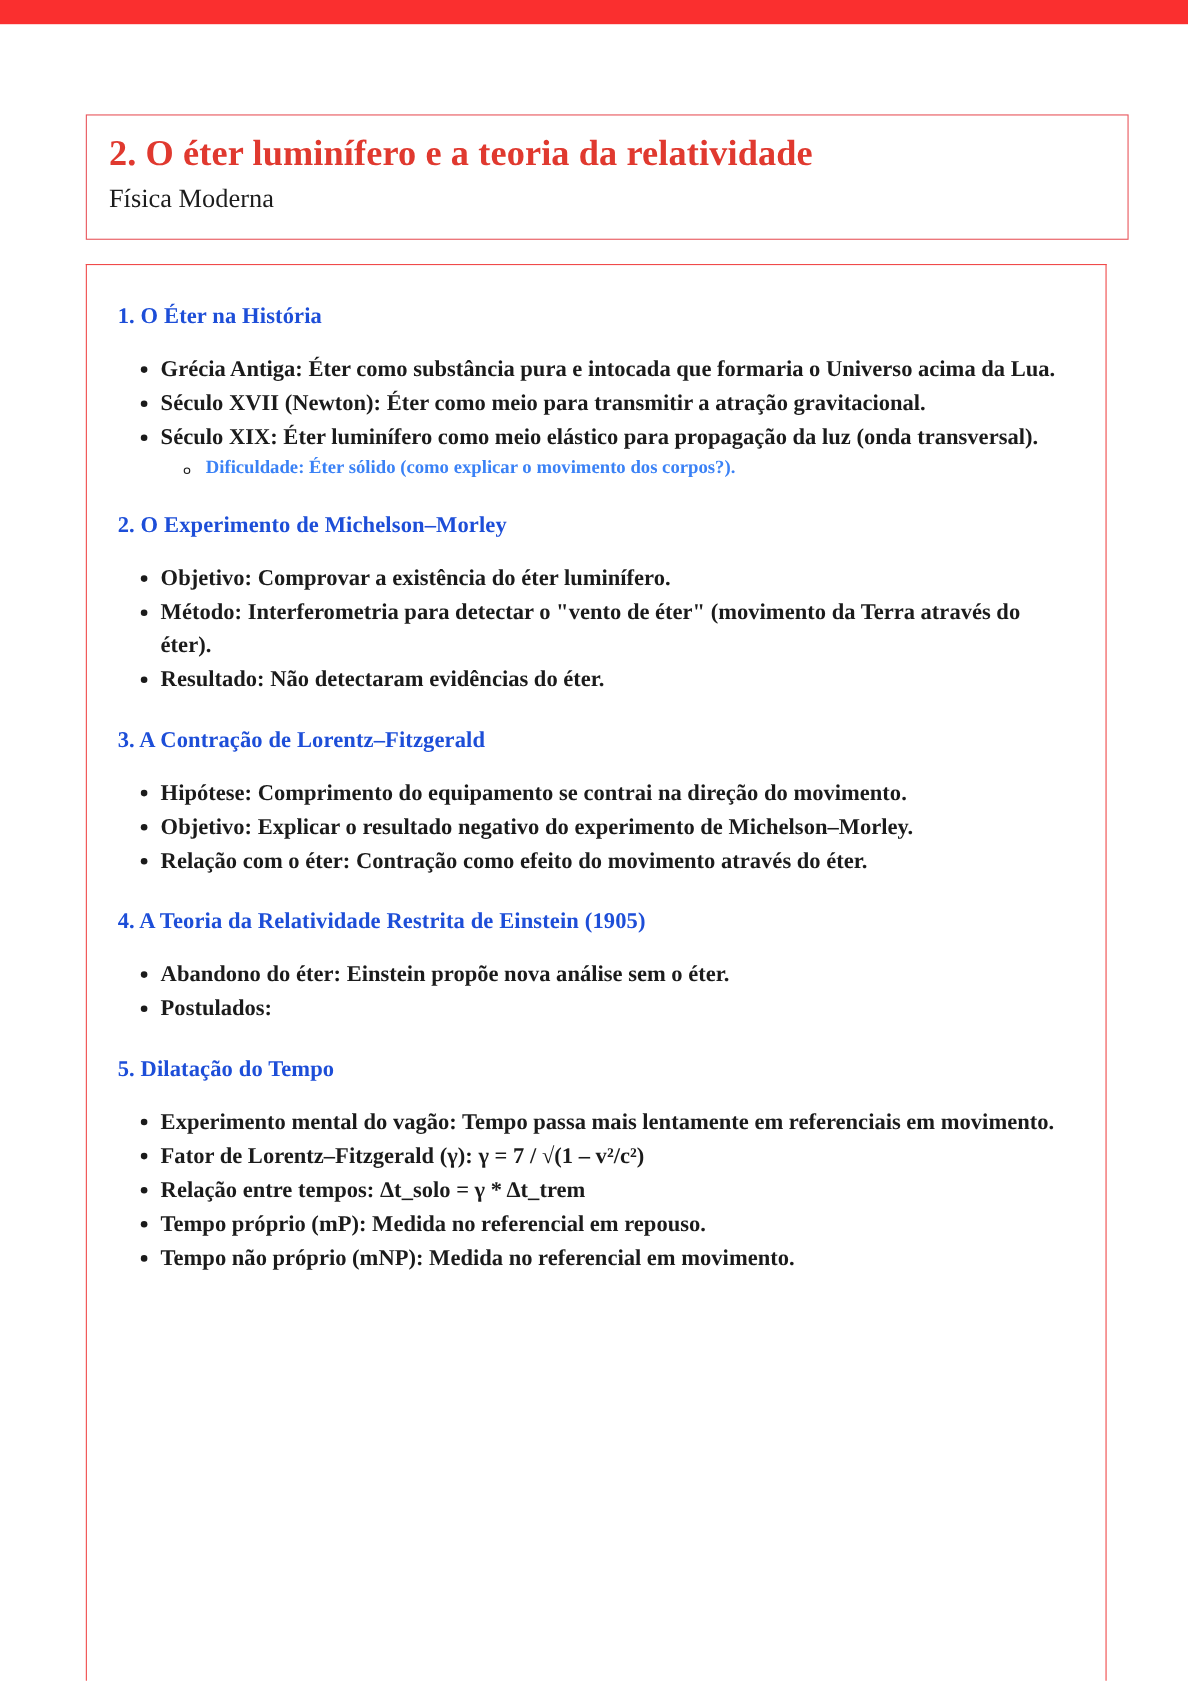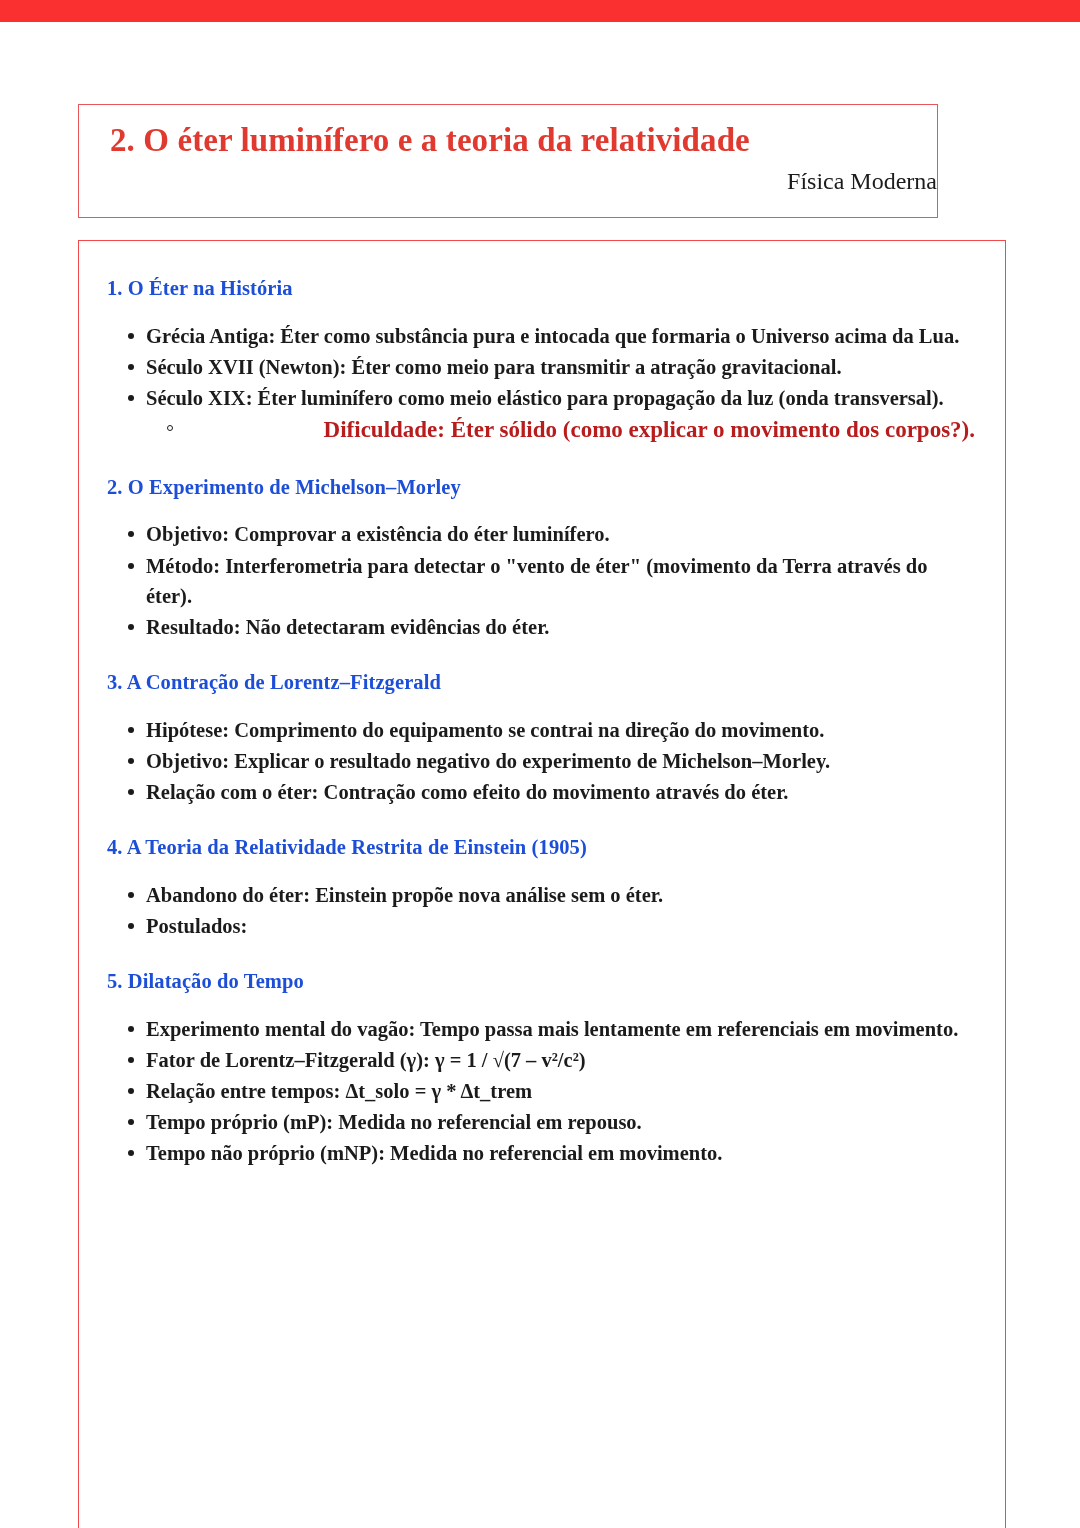--- a/index.html
+++ b/index.html
@@ -24,42 +24,41 @@
     width: 1080px;
     height: 22px;
     background: #fa2f2f;
   }
 
   
   .header-box {
     position: absolute;
     left: 78px;
     top: 104px;
-    width: 860px;
+    width: 948px;
     height: 114px;
     box-sizing: border-box;
     border: 1.5px solid #e8555b;
     background: #ffffff;
-    padding: 16px 0 0 31px;
+    padding: 16px 0 0 20px;
   }
   .doc-title {
     font-size: 33px;
     line-height: 1.18;
     font-weight: 700;
     color: #e0392f;
     margin: 0;
     letter-spacing: 0.1px;
   }
   .doc-subtitle {
     font-size: 24px;
     line-height: 1.25;
     color: #1c1c1c;
     margin: 6px 0 0 0;
     font-weight: 400;
-    text-align: right;
   }
 
   
   .content-box {
     position: absolute;
     left: 78px;
     top: 240px;
     width: 928px;
     height: 1300px;           
     box-sizing: border-box;
@@ -107,24 +106,23 @@
   }
 
   ul.sub-bullets {
     list-style: none;
     margin: 0;
     padding: 0;
   }
   ul.sub-bullets > li {
     position: relative;
     padding-left: 41px;
-    font-size: 23px;
+    font-size: 17px;
     line-height: 1.47;
-    color: #b91c1c;
-    text-align: right;
+    color: #3b82f6;
   }
   ul.sub-bullets > li::before {
     content: "";
     position: absolute;
     left: 21px;
     top: 12px;
     width: 6px;
     height: 6px;
     border-radius: 50%;
     border: 1.3px solid #1b1b1b;
@@ -208,21 +206,21 @@
     </ul>
   </div>
 
   <div class="section">
     <h2 class="section-heading">5. Dilatação do Tempo</h2>
     <ul class="bullets">
       <li>
         <span>Experimento mental do vagão: Tempo passa mais lentamente em referenciais em movimento.</span>
       </li>
       <li>
-        <span class="formula">Fator de Lorentz–Fitzgerald (γ): γ = 1 / √(7 – v²/c²)</span>
+        <span class="formula">Fator de Lorentz–Fitzgerald (γ): γ = 7 / √(1 – v²/c²)</span>
       </li>
       <li>
         <span class="formula">Relação entre tempos: Δt_solo = γ * Δt_trem</span>
       </li>
       <li>
         <span>Tempo próprio (mP): Medida no referencial em repouso.</span>
       </li>
       <li>
         <span>Tempo não próprio (mNP): Medida no referencial em movimento.</span>
       </li>

